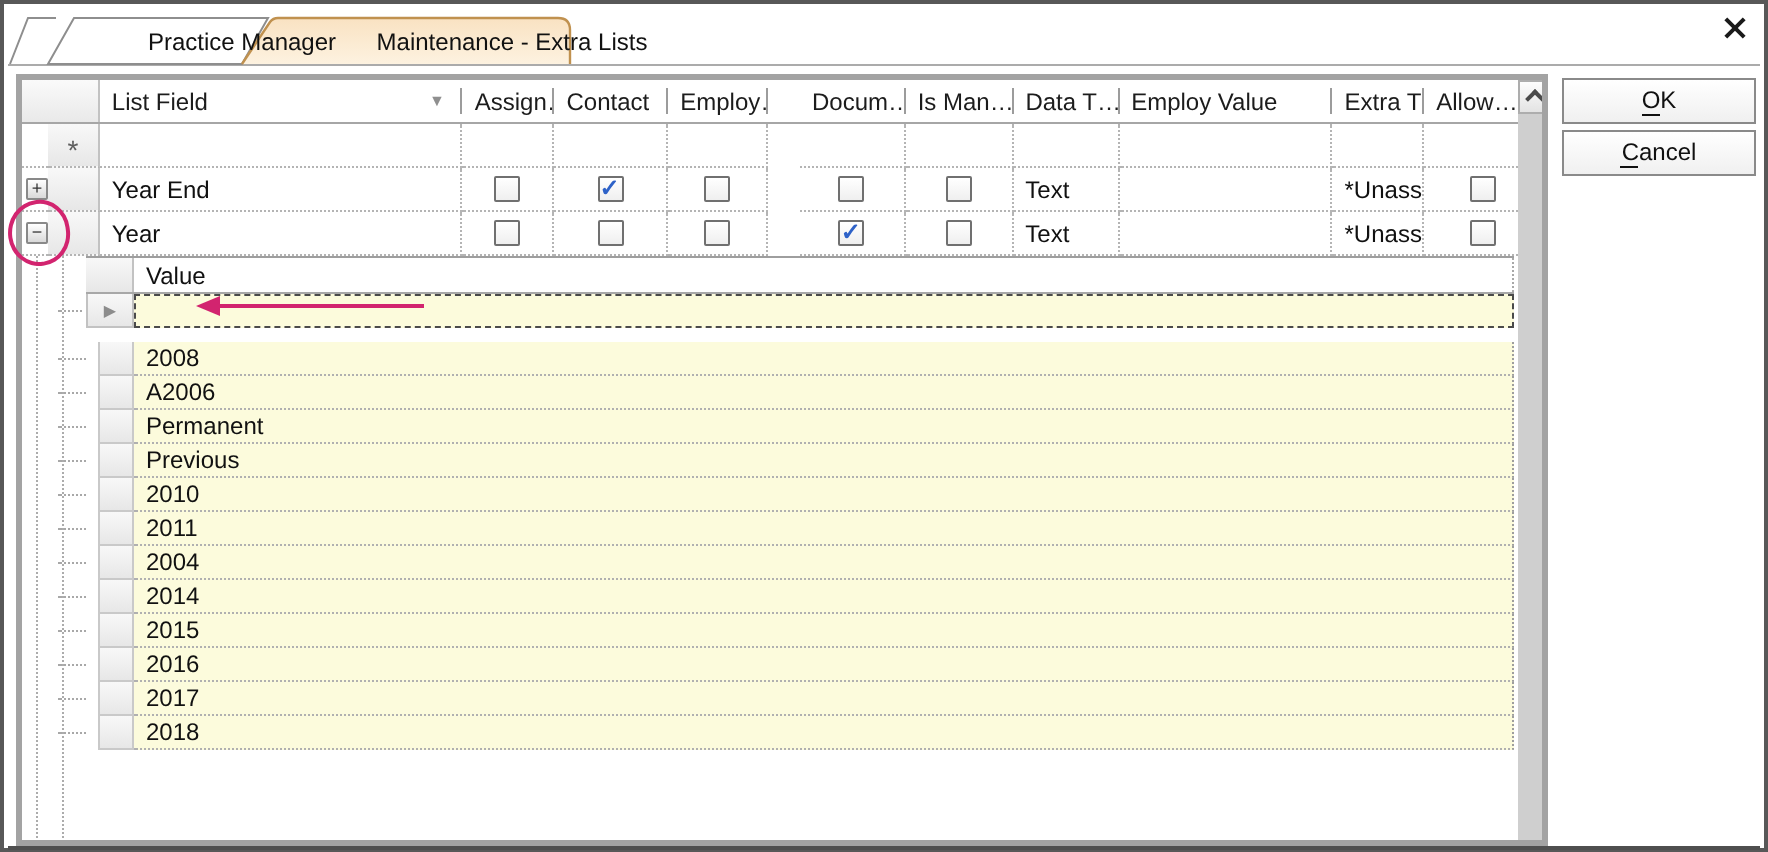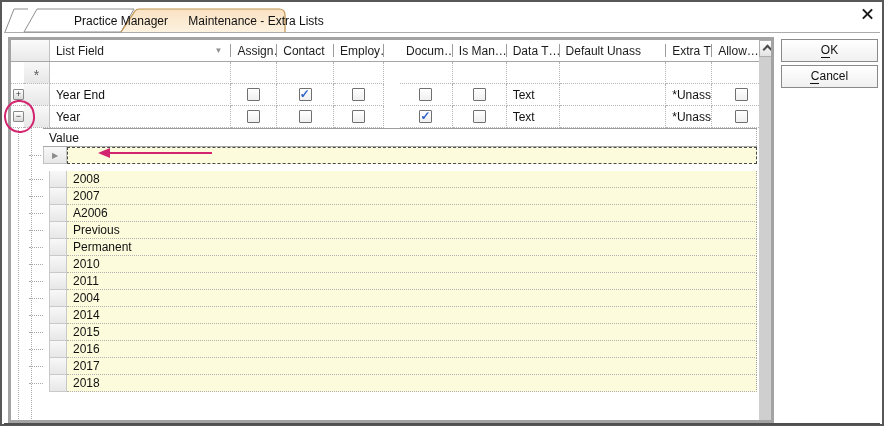--- a/index.html
+++ b/index.html
@@ -55,21 +55,21 @@
           background:linear-gradient(#FFFFFF,#D9D9D9); font-size:9px; line-height:9px; text-align:center;
           color:#333; cursor:pointer; border-radius:1px; }
   .name { padding-left:9px; }
   .cb { width:13px; height:13px; border:1px solid #707070; border-radius:1px;
         background:linear-gradient(#FFFFFF,#EFEFEF); margin:0 auto; position:relative; cursor:pointer; }
   .cb[data-checked="true"]::after { content:"✓"; position:absolute; left:0px; top:-2px;
         font-size:12px; font-weight:bold; color:#2E62C8; }
 
   
   .subgrid { position:absolute; left:32px; top:88px; width:714px; border-top:1px solid #9E9E9E; background:#fff; }
-  .vheader { display:flex; height:18px; border-bottom:1px solid #A8A8A8;flex-direction:column; }
+  .vheader { display:flex; height:18px; border-bottom:1px solid #A8A8A8; }
   .vcorner { width:24px; background:linear-gradient(#F8F8F8,#E7E7E7); border-right:1px solid #C2C2C2; }
   .vhead { flex:1; padding:2px 0 0 6px; border-right:1px dotted #A8A8A8; }
   .vcur { display:flex; height:17px; position:relative; }
   .vcur::before { content:""; position:absolute; left:-14px; top:8px; width:12px; border-top:1px dotted #A8A8A8; }
   .vind { width:24px; background:linear-gradient(#F8F8F8,#E7E7E7); border:1px solid #C2C2C2; border-top:none;
           display:flex; align-items:center; justify-content:center; color:#8C8C8C; font-size:8px; }
   .vnew { flex:1; background:#FCFBDC; border:1px dashed #4A4A4A; position:relative; }
   .vgap { height:7px; }
   .vrows { margin-left:6px; }
   .vrow { display:flex; height:17px; position:relative; cursor:default; }
@@ -137,21 +137,21 @@
       <div class="hc w-lf lf-flex">
         <span class="t">List Field</span>
         <span class="sort">▼</span>
       </div>
       <div class="hc w-as">Assign…</div>
       <div class="hc w-co">Contact</div>
       <div class="hc w-em">Employ…</div>
       <div class="hc w-do">Docum…</div>
       <div class="hc w-im">Is Man…</div>
       <div class="hc w-dt">Data T…</div>
-      <div class="hc w-dv">Default Unass</div>
+      <div class="hc w-dv">Employ Value</div>
       <div class="hc w-et">Extra T…</div>
       <div class="hc w-al">Allow…</div>
     </div>
 
     <div class="row" style="height:22px">
       <div class="exp-cell" style="width:13px"></div>
       <div class="rowhead" style="width:26px">
         <span class="star">*</span>
       </div>
       <div class="cell w-lf"></div>
@@ -239,33 +239,29 @@
         <div class="vnew"></div>
       </div>
       <div class="vgap"></div>
       <div class="vrows">
         <div class="vrow">
             <div class="vrh"></div>
             <div class="vcell">2008</div>
           </div>
         <div class="vrow">
             <div class="vrh"></div>
-            <div class="vcell">2007</div>
-          </div>
-        <div class="vrow">
-            <div class="vrh"></div>
             <div class="vcell">A2006</div>
           </div>
         <div class="vrow">
             <div class="vrh"></div>
+            <div class="vcell">Permanent</div>
+          </div>
+        <div class="vrow">
+            <div class="vrh"></div>
             <div class="vcell">Previous</div>
-          </div>
-        <div class="vrow">
-            <div class="vrh"></div>
-            <div class="vcell">Permanent</div>
           </div>
         <div class="vrow">
             <div class="vrh"></div>
             <div class="vcell">2010</div>
           </div>
         <div class="vrow">
             <div class="vrh"></div>
             <div class="vcell">2011</div>
           </div>
         <div class="vrow">

